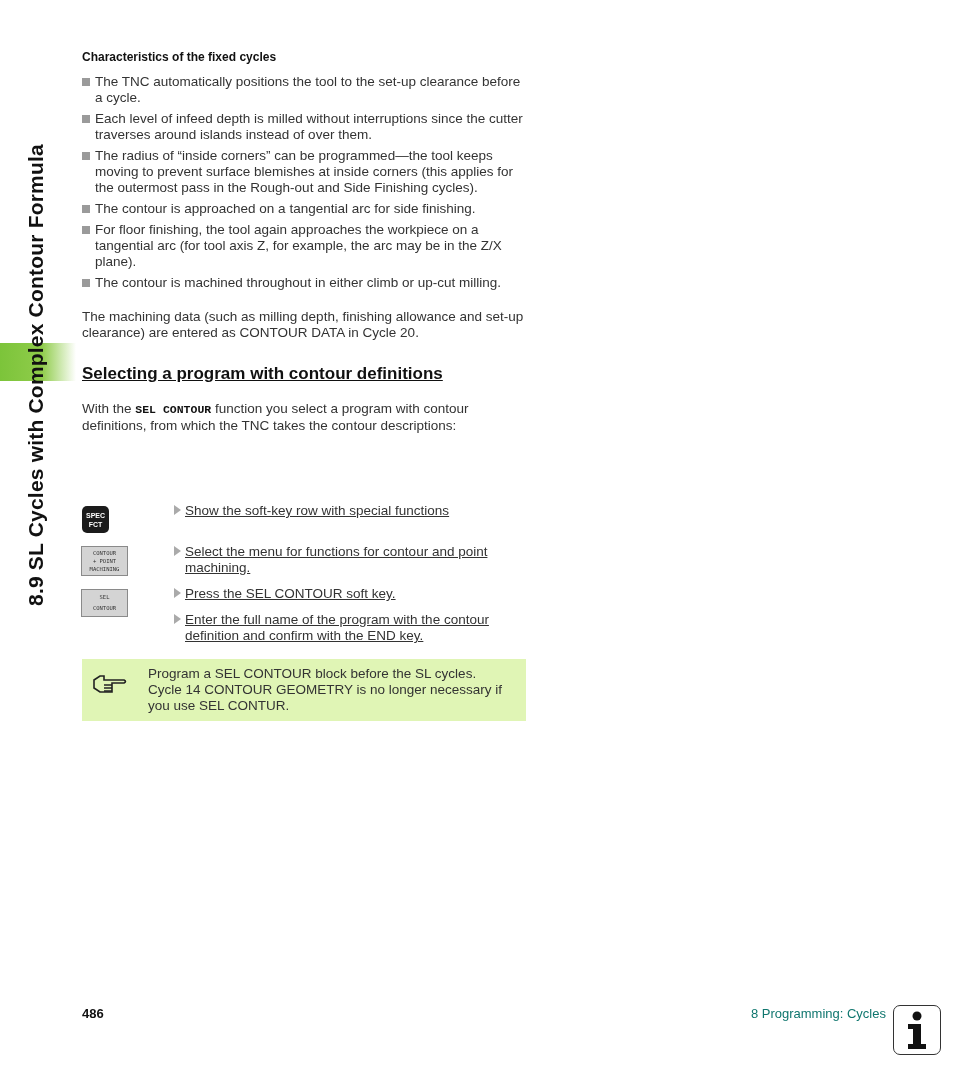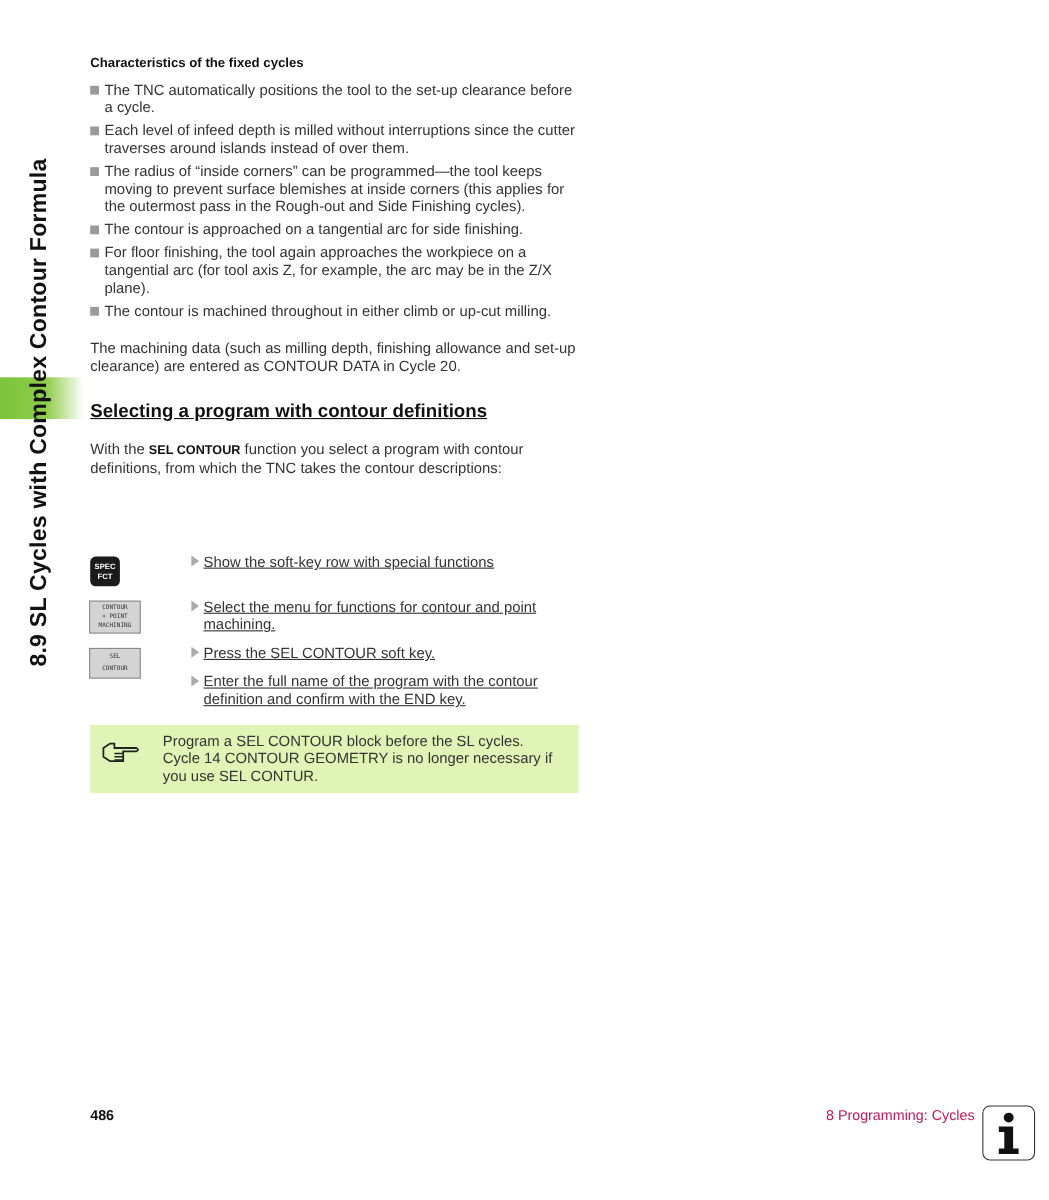--- a/index.html
+++ b/index.html
@@ -12,31 +12,31 @@
   .content { position:absolute; left:82px; top:50px; width:445px; }
   .h3 { font-weight:bold; font-size:12px; margin:0 0 10px 0; color:#111; }
   ul.bullets { list-style:none; margin:0; padding:0; }
   ul.bullets li { position:relative; padding-left:13px; font-size:13.5px; line-height:16px; margin-bottom:5px; color:#333; }
   ul.bullets li .sq { position:absolute; left:0; top:4px; width:8px; height:8px; background:#9a9a9a; }
   .note { background:#e0f5b5; display:flex; align-items:flex-start; padding:7px 10px 9px 8px; margin:10px 0 0 0; }
   .note .hand { width:42px; height:30px; flex:none; margin-right:16px; margin-top:2px; }
   .note .txt { font-size:13.5px; line-height:16px; color:#333; }
   p.body { font-size:13.5px; line-height:16px; margin:0; color:#333; }
   h2 { font-size:17px; font-weight:bold; margin:0; color:#111;text-decoration:underline; }
-  .mono { font-family:Liberation Sans, sans-serif; font-weight:bold; font-size:11.5px; color:#111; }
+  .mono { font-family:Liberation Mono, monospace; font-weight:bold; font-size:11.5px; color:#111; }
   .step { position:absolute; left:174px; font-size:13.5px; line-height:16px; color:#333; width:350px;text-decoration:underline; }
   .step .tri { display:inline-block; width:0; height:0; border-top:5px solid transparent; border-bottom:5px solid transparent;
                border-left:7px solid #aaa; margin-right:4px; vertical-align:0px; }
   .step .cont { padding-left:11px; display:block; }
   .key-spec { position:absolute; left:82px; top:506px; width:27px; height:27px; background:#1b1b1b; border-radius:5px;
               color:#fff; font-size:7px; font-weight:bold; text-align:center; line-height:9px; display:flex; flex-direction:column; justify-content:center; }
   .softkey { position:absolute; left:81px; width:45px; background:#d4d4d4; border:1px solid #8a8a8a; font-family:"DejaVu Sans Mono", monospace;
              font-size:5.5px; color:#333; text-align:center; display:flex; flex-direction:column; justify-content:center; line-height:8px; }
   .footer-num { position:absolute; left:82px; top:1006px; font-weight:bold; font-size:13px; color:#111; }
-  .footer-chap { position:absolute; right:68px; top:1006px; font-size:13px; color:#be185d; }
+  .footer-chap { position:absolute; right:68px; top:1006px; font-size:13px; color:#0f766e; }
   .info-icon { position:absolute; left:893px; top:1005px; width:48px; height:50px; border:1.5px solid #333; border-radius:7px; box-sizing:border-box; }
 </style>
 </head>
 <body>
 
 <div class="side-tab"></div>
 <div class="side-title">8.9 SL Cycles with Complex Contour Formula</div>
 
 <div class="content">
   <div class="h3">Characteristics of the fixed cycles</div>

